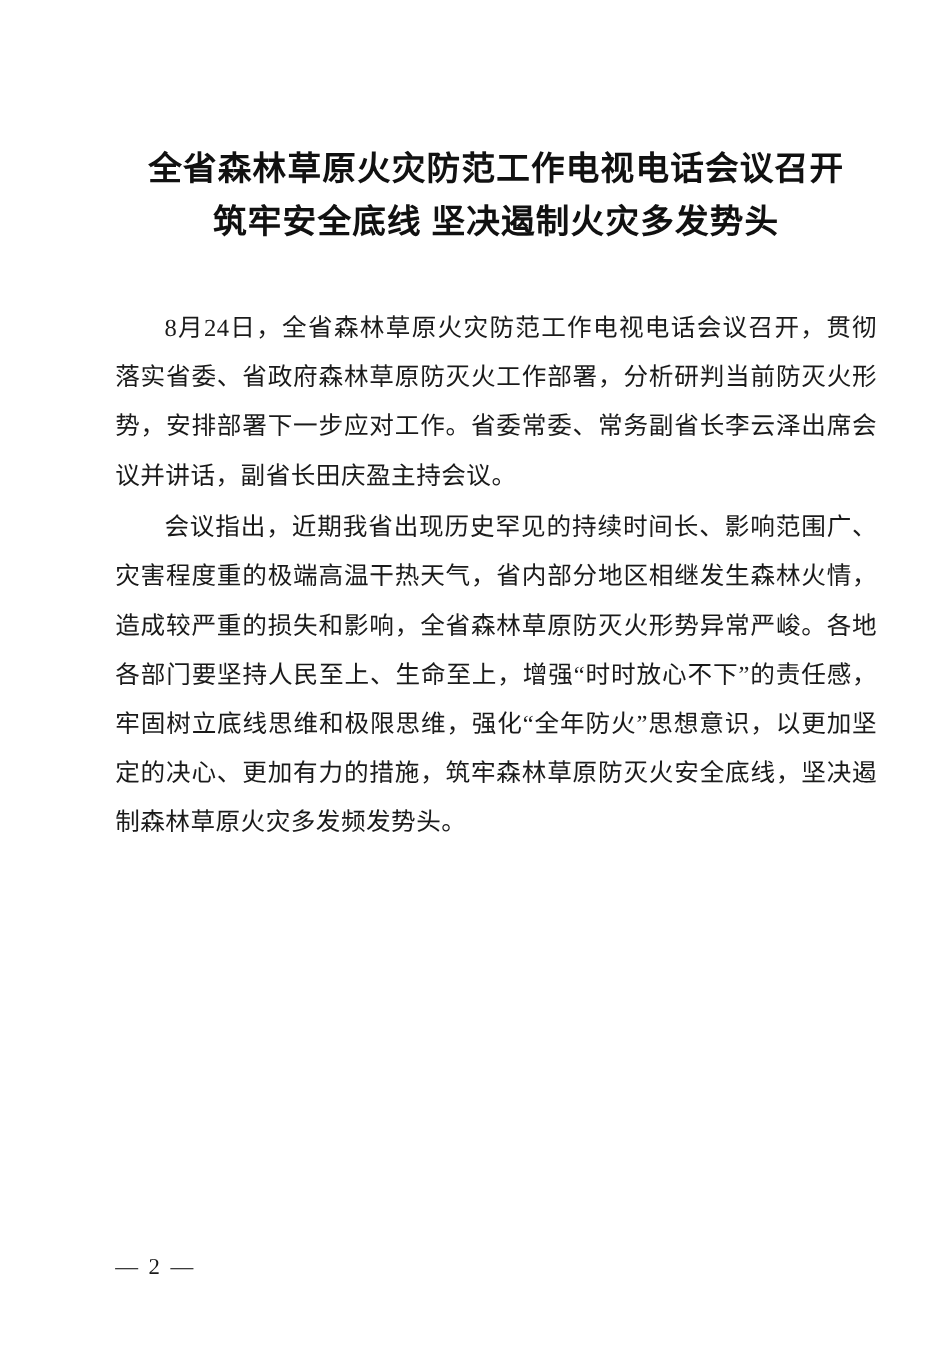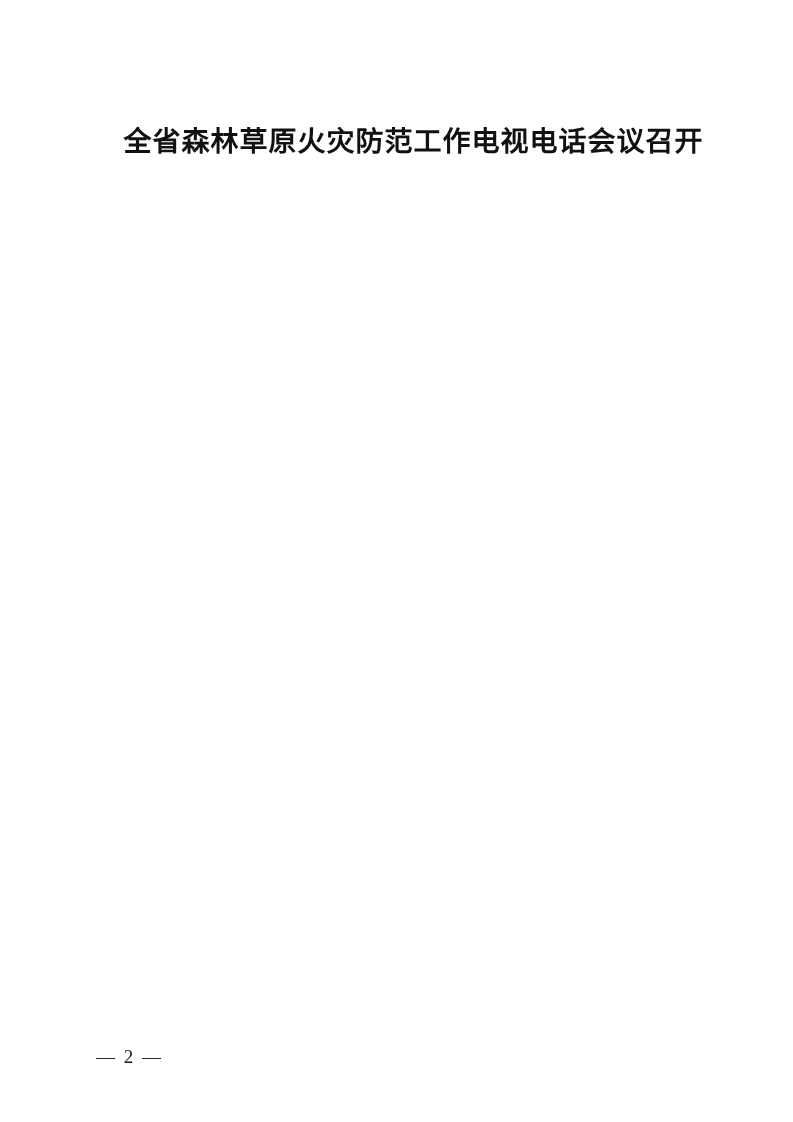--- a/index.html
+++ b/index.html
@@ -68,22 +68,25 @@
     padding-right: 520px; 
   }
 </style>
 </head>
 <body>
 
 <div class="page">
 
   <h1 class="doc-title">
     <span class="title-line">全省森林草原火灾防范工作电视电话会议召开</span>
+    <span class="title-line">筑牢安全底线 坚决遏制火灾多发势头</span>
   </h1>
 
   <div class="body-block">
+    <p class="para">8月24日，全省森林草原火灾防范工作电视电话会议召开，贯彻落实省委、省政府森林草原防灭火工作部署，分析研判当前防灭火形势，安排部署下一步应对工作。省委常委、常务副省长李云泽出席会议并讲话，副省长田庆盈主持会议。</p>
+    <p class="para">会议指出，近期我省出现历史罕见的持续时间长、影响范围广、灾害程度重的极端高温干热天气，省内部分地区相继发生森林火情，造成较严重的损失和影响，全省森林草原防灭火形势异常严峻。各地各部门要坚持人民至上、生命至上，增强“时时放心不下”的责任感，牢固树立底线思维和极限思维，强化“全年防火”思想意识，以更加坚定的决心、更加有力的措施，筑牢森林草原防灭火安全底线，坚决遏制森林草原火灾多发频发势头。</p>
   </div>
 
   <div class="page-number">
     <span class="pn-inner">— 2 —</span>
   </div>
 
 </div>
 
 </body></html>

